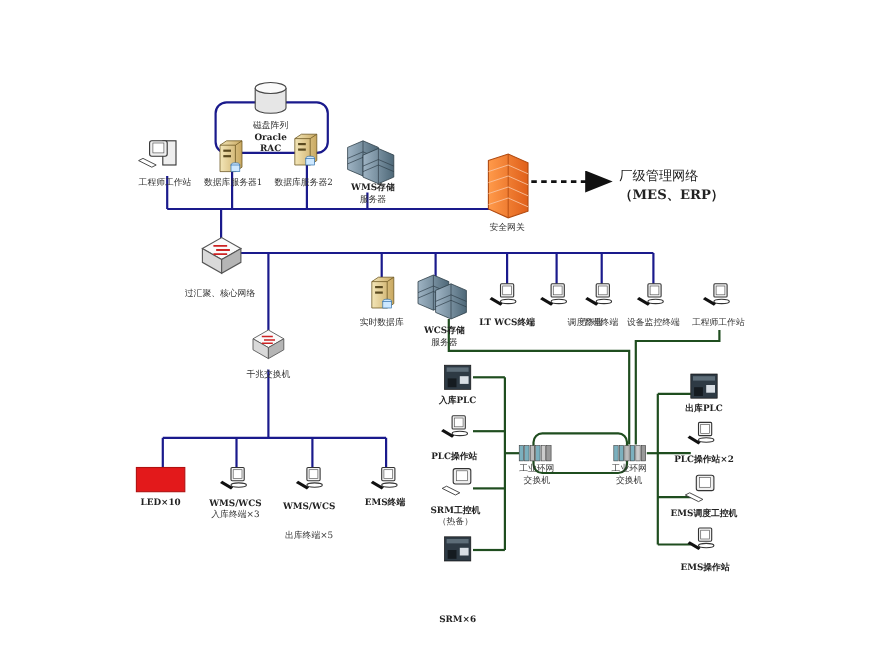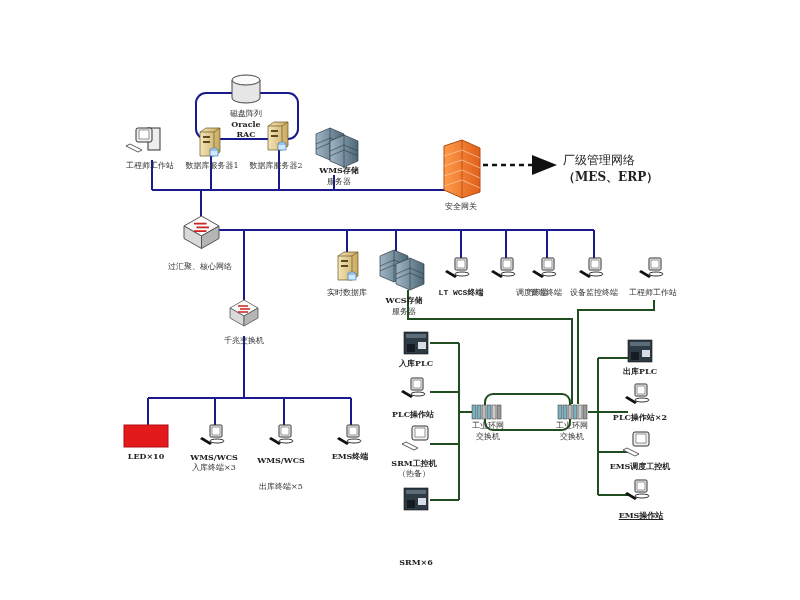--- a/index.html
+++ b/index.html
@@ -201,21 +201,21 @@
 <div class="lbl" style="left:276px;top:160px;">数据库服务器2</div>
 <div class="lbl" style="left:150px;top:160px;">工程师工作站</div>
 <div class="lbl b" style="left:339px;top:165px;">WMS存储</div>
 <div class="lbl" style="left:339px;top:176px;">服务器</div>
 <div class="lbl" style="left:461px;top:201px;">安全网关</div>
 
 <div class="lbl" style="left:200px;top:261px;">过汇聚、核心网络</div>
 <div class="lbl" style="left:347px;top:287px;">实时数据库</div>
 <div class="lbl b" style="left:404px;top:295px;">WCS存储</div>
 <div class="lbl" style="left:404px;top:306px;">服务器</div>
-<div class="lbl b" style="left:461px;top:287px;font-family:Liberation Mono, monospace;">LT WCS终端</div>
+<div class="lbl b" style="left:461px;top:287px;">LT WCS终端</div>
 <div class="lbl" style="left:505px;top:287px;margin-left:27px;">调度终端</div>
 <div class="lbl" style="left:546px;top:287px;">管理终端</div>
 <div class="lbl" style="left:594px;top:287px;">设备监控终端</div>
 <div class="lbl" style="left:653px;top:287px;">工程师工作站</div>
 
 <div class="lbl" style="left:244px;top:335px;">千兆交换机</div>
 <div class="lbl b" style="left:146px;top:451px;">LED×10</div>
 <div class="lbl b" style="left:214px;top:452px;">WMS/WCS</div>
 <div class="lbl" style="left:214px;top:462px;">入库终端×3</div>
 <div class="lbl b" style="left:281px;top:455px;">WMS/WCS</div>
@@ -228,13 +228,13 @@
 <div class="lbl" style="left:414px;top:468px;">（热备）</div>
 <div class="lbl b" style="left:416px;top:528px;margin-top:29px;">SRM×6</div>
 <div class="lbl" style="left:488px;top:420px;">工业环网</div>
 <div class="lbl" style="left:488px;top:431px;">交换机</div>
 
 <div class="lbl" style="left:572px;top:420px;">工业环网</div>
 <div class="lbl" style="left:572px;top:431px;">交换机</div>
 <div class="lbl b" style="left:640px;top:366px;">出库PLC</div>
 <div class="lbl b" style="left:640px;top:412px;">PLC操作站×2</div>
 <div class="lbl b" style="left:640px;top:461px;">EMS调度工控机</div>
-<div class="lbl b" style="left:641px;top:510px;text-decoration:underline;">EMS操作站</div>
+<div class="lbl b" style="left:641px;top:510px;">EMS操作站</div>
 
 </body></html>

